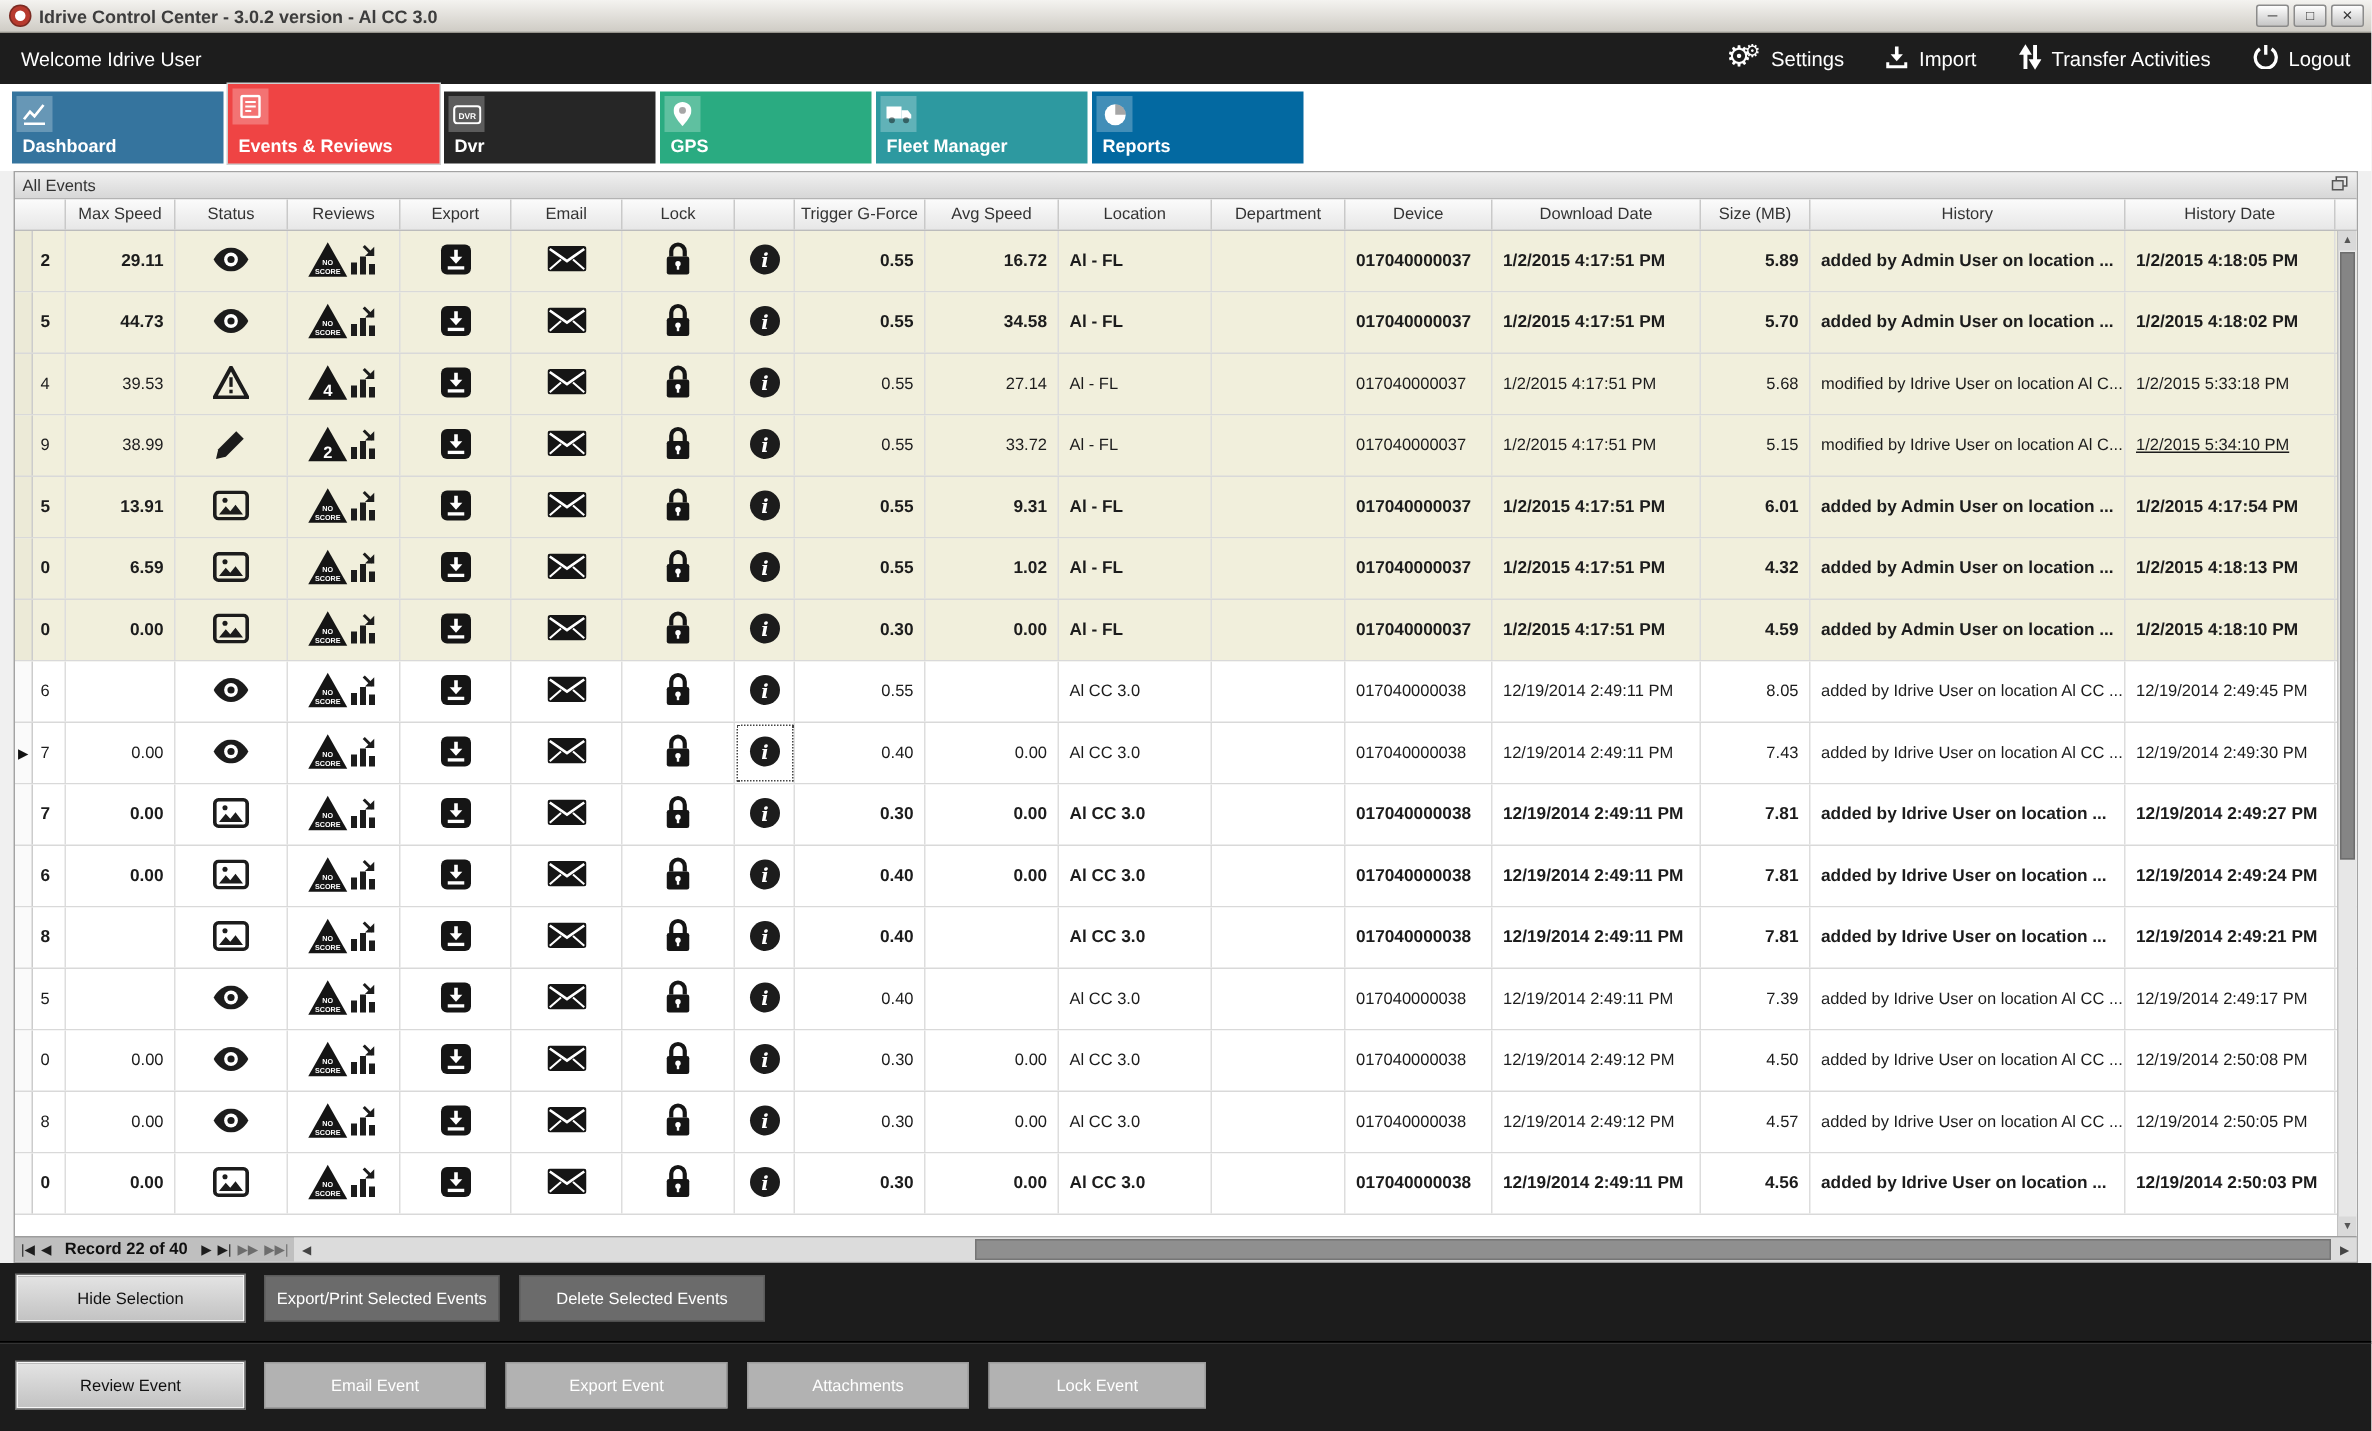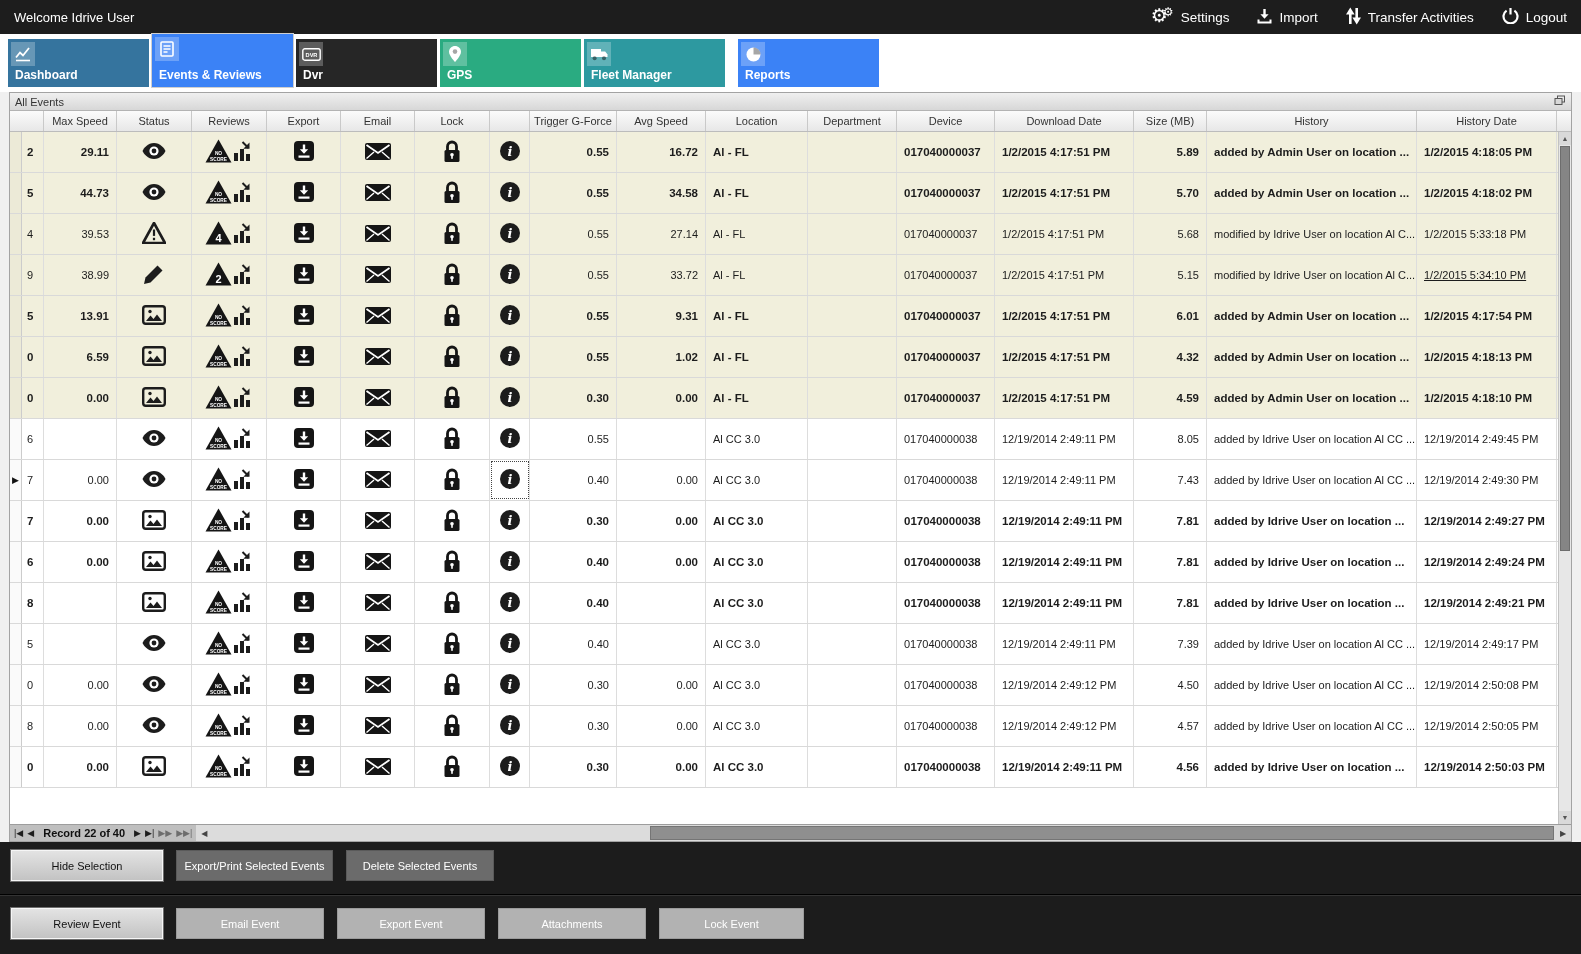--- a/index.html
+++ b/index.html
@@ -99,20 +99,27 @@
   .fbtn.dark  { width:157px; background:#6b6b6b; color:#fff; border:1px solid #5a5a5a; }
   .fbtn.light { width:148px; background:#b2b2b2; color:#fff; border:1px solid #9b9b9b; }
   .fbtn.focused { width:152px; background:linear-gradient(#e3e3e3,#c3c3c3); color:#111;
     border:1px solid #f6f6f6; box-shadow:0 0 0 1px #6e6e6e; font-weight:normal; }
 </style>
 </head>
 <body>
 
 <div class="window">
 
+  <div class="titlebar">
+    <div class="title-icon"></div>
+    <div class="title-text">Idrive Control Center - 3.0.2 version - Al CC 3.0</div>
+    <div class="winbtn">─</div>
+    <div class="winbtn">□</div>
+    <div class="winbtn">✕</div>
+  </div>
 
   <div class="topbar">
     <div class="welcome">Welcome Idrive User</div>
     <div class="topbar-actions">
       <div class="topbar-action">
         <span class="gear-glyph">⚙<small>⚙</small></span>
         <span>Settings</span>
       </div>
       <div class="topbar-action">
         <span><svg width="15" height="16" viewBox="0 0 15 16">
@@ -144,21 +151,21 @@
   <div class="tabstrip">
     <div class="tab" style="background: rgb(53, 116, 158);">
       <span class="tab-iconbox">
           <svg width="16" height="16" viewBox="0 0 16 16">
             <path d="M1 11.5 5 6.5l3 3 6-7.5" stroke="#fff" stroke-width="1.8" fill="none"></path>
             <path d="M1 14.5h14" stroke="#fff" stroke-width="1.6"></path>
           </svg>
         </span>
       <span class="tab-label">Dashboard</span>
     </div>
-    <div class="tab active" style="background: #3b82f6;">
+    <div class="tab active" style="background: #ef4444;">
       <span class="tab-iconbox">
           <svg width="14" height="16" viewBox="0 0 14 16">
             <rect x="1" y="1" width="12" height="14" rx="1" fill="none" stroke="#fff" stroke-width="1.6"></rect>
             <path d="M3.5 5h7M3.5 8h7M3.5 11h4" stroke="#fff" stroke-width="1.3"></path>
           </svg>
         </span>
       <span class="tab-label">Events &amp; Reviews</span>
     </div>
     <div class="tab" style="background: rgb(38, 38, 38); padding-left: 11px;">
       <span class="tab-iconbox">
@@ -182,21 +189,21 @@
       <span class="tab-iconbox">
           <svg width="19" height="14" viewBox="0 0 19 14">
             <path d="M1 2h10v8H1z" fill="#fff"></path>
             <path d="M11 4.5h4.2l2.3 3V10H11z" fill="#fff"></path>
             <circle cx="4.6" cy="11.2" r="2" fill="rgba(0,0,0,.45)"></circle>
             <circle cx="14" cy="11.2" r="2" fill="rgba(0,0,0,.45)"></circle>
           </svg>
         </span>
       <span class="tab-label">Fleet Manager</span>
     </div>
-    <div class="tab" style="background: #3b82f6; margin-left: 10px;">
+    <div class="tab" style="background: #0369a1;">
       <span class="tab-iconbox">
           <svg width="15" height="15" viewBox="0 0 15 15">
             <circle cx="7.5" cy="7.5" r="7" fill="#fff"></circle>
             <path d="M7.5 7.5V0.5A7 7 0 0 1 14.5 7.5z" fill="rgba(0,0,0,.35)"></path>
           </svg>
         </span>
       <span class="tab-label">Reports</span>
     </div>
   </div>
 
@@ -1309,21 +1316,21 @@
         <div class="hs-thumb"></div>
         <span class="hs-arrow" style="margin-left:auto;">▶</span>
       </div>
     </div>
   </div>
 
   <div class="footer">
     <div class="footer-row">
       <div class="fbtn focused">Hide Selection</div>
       <div class="fbtn dark">Export/Print Selected Events</div>
-      <div class="fbtn dark" style="width:148px;">Delete Selected  Events</div>
+      <div class="fbtn dark" style="width:164px;">Delete Selected  Events</div>
     </div>
     <div class="footer-sep"></div>
     <div class="footer-row">
       <div class="fbtn focused">Review Event</div>
       <div class="fbtn light">Email Event</div>
       <div class="fbtn light">Export Event</div>
       <div class="fbtn light">Attachments</div>
       <div class="fbtn light" style="width:145px;">Lock Event</div>
     </div>
   </div>

